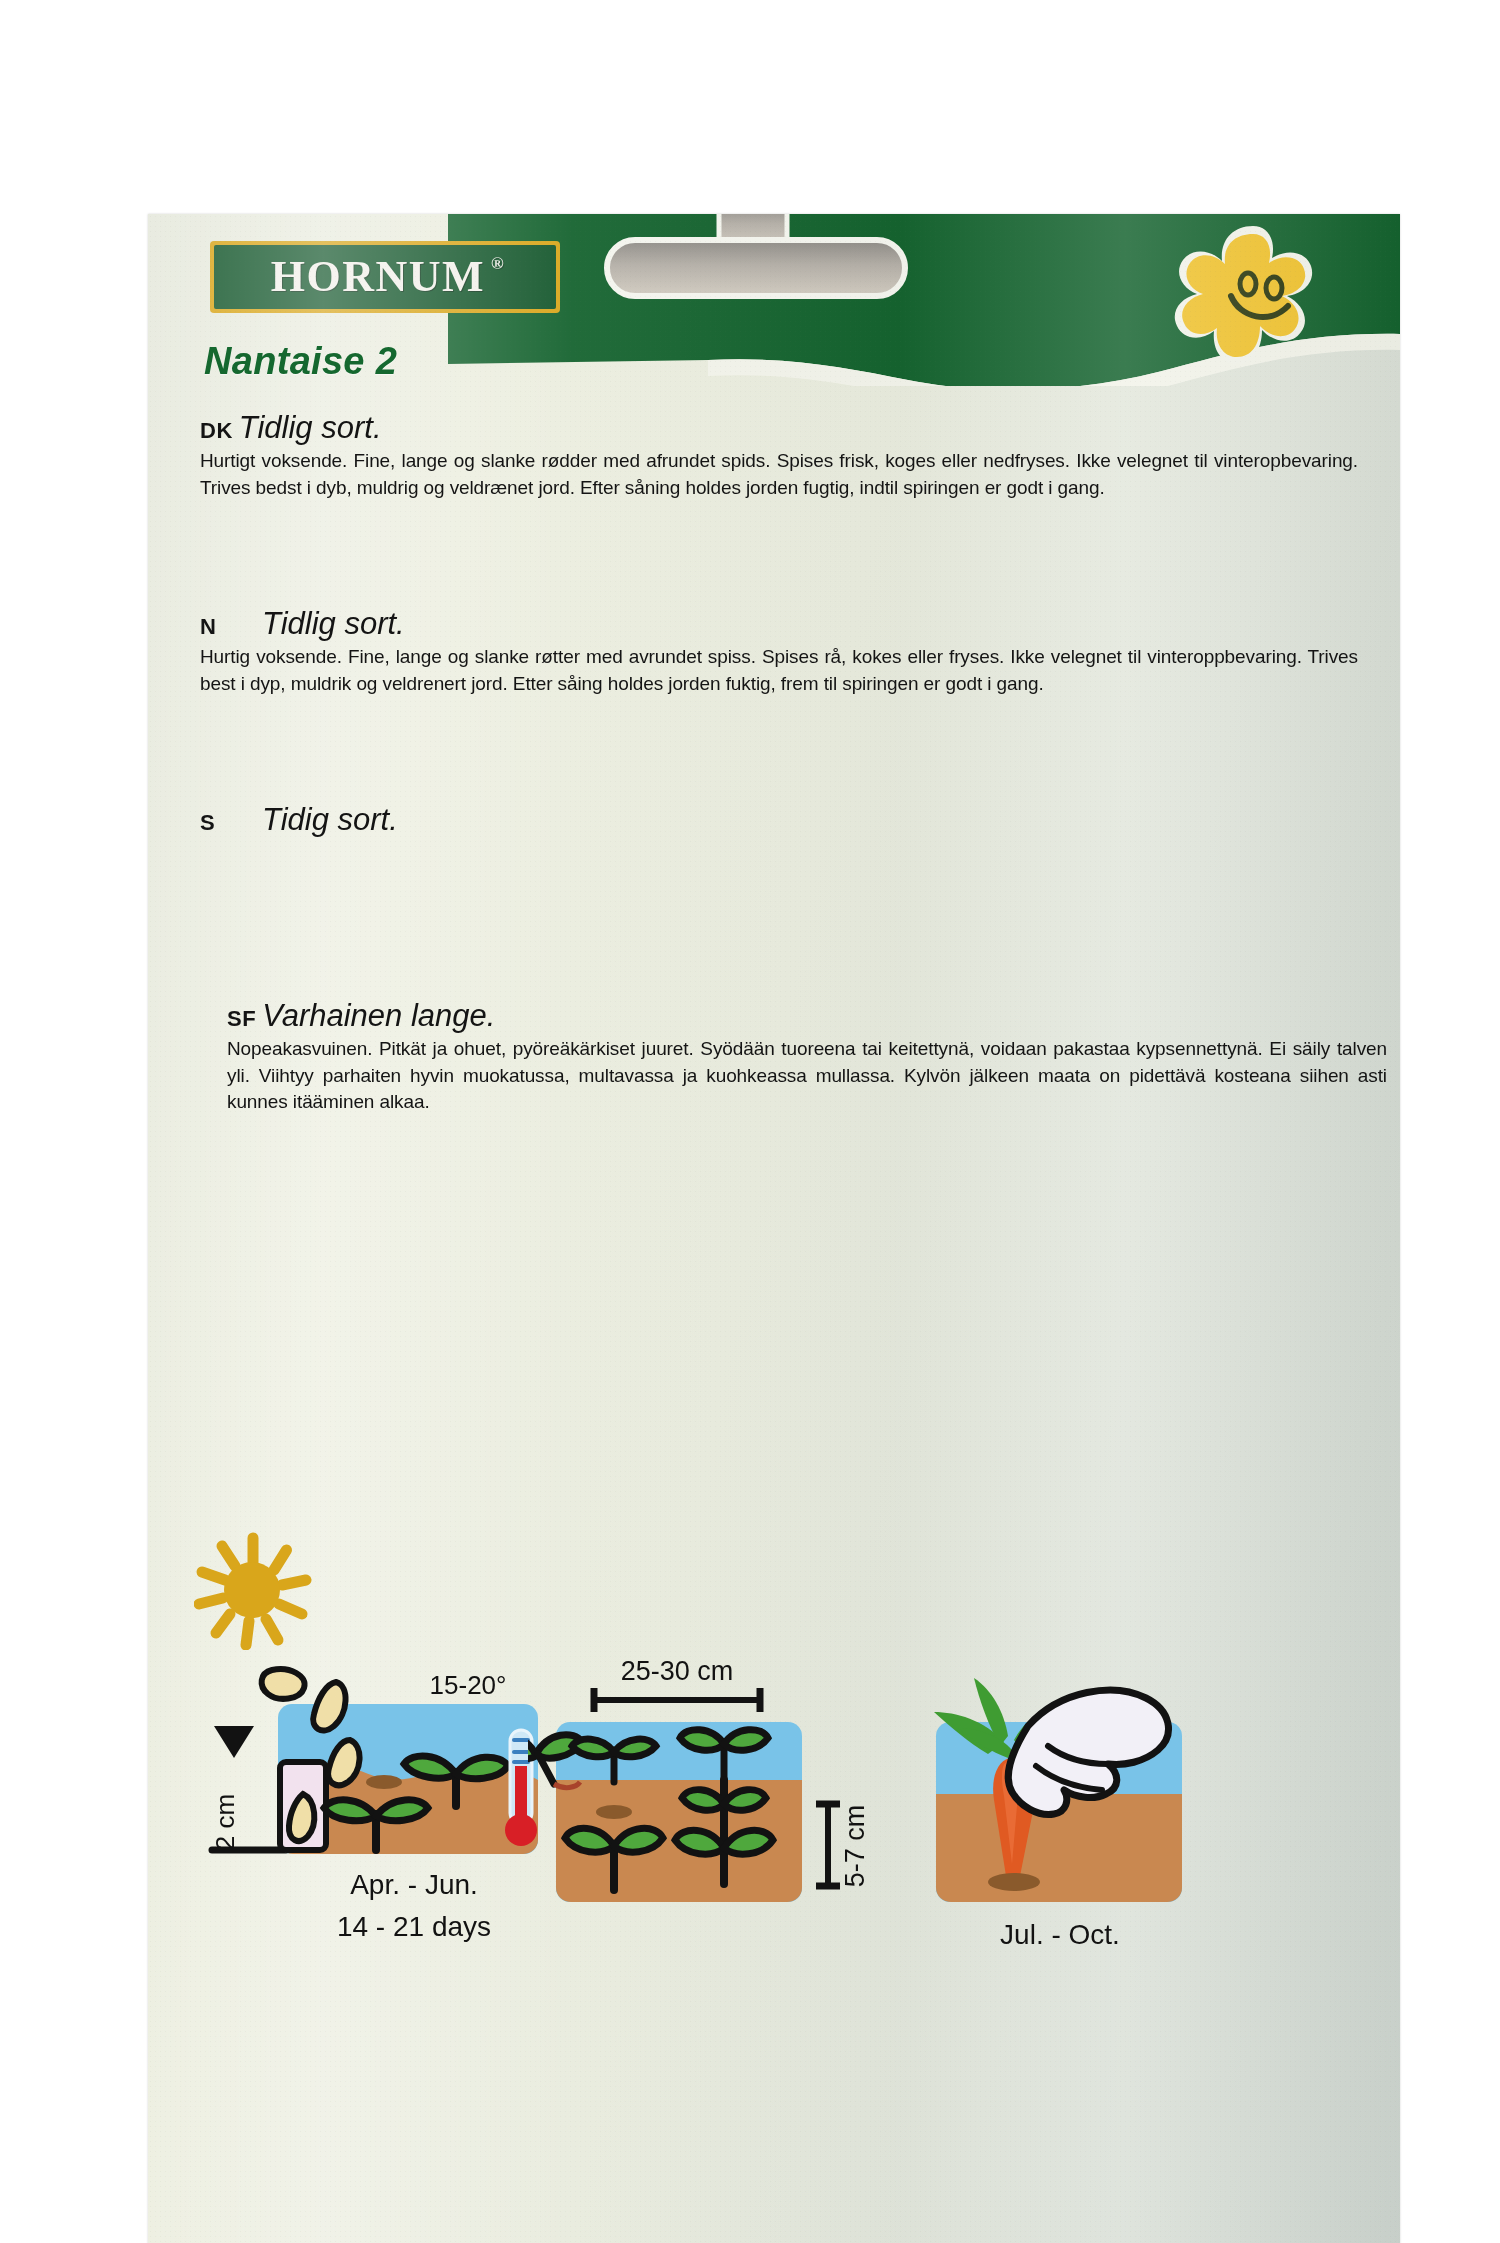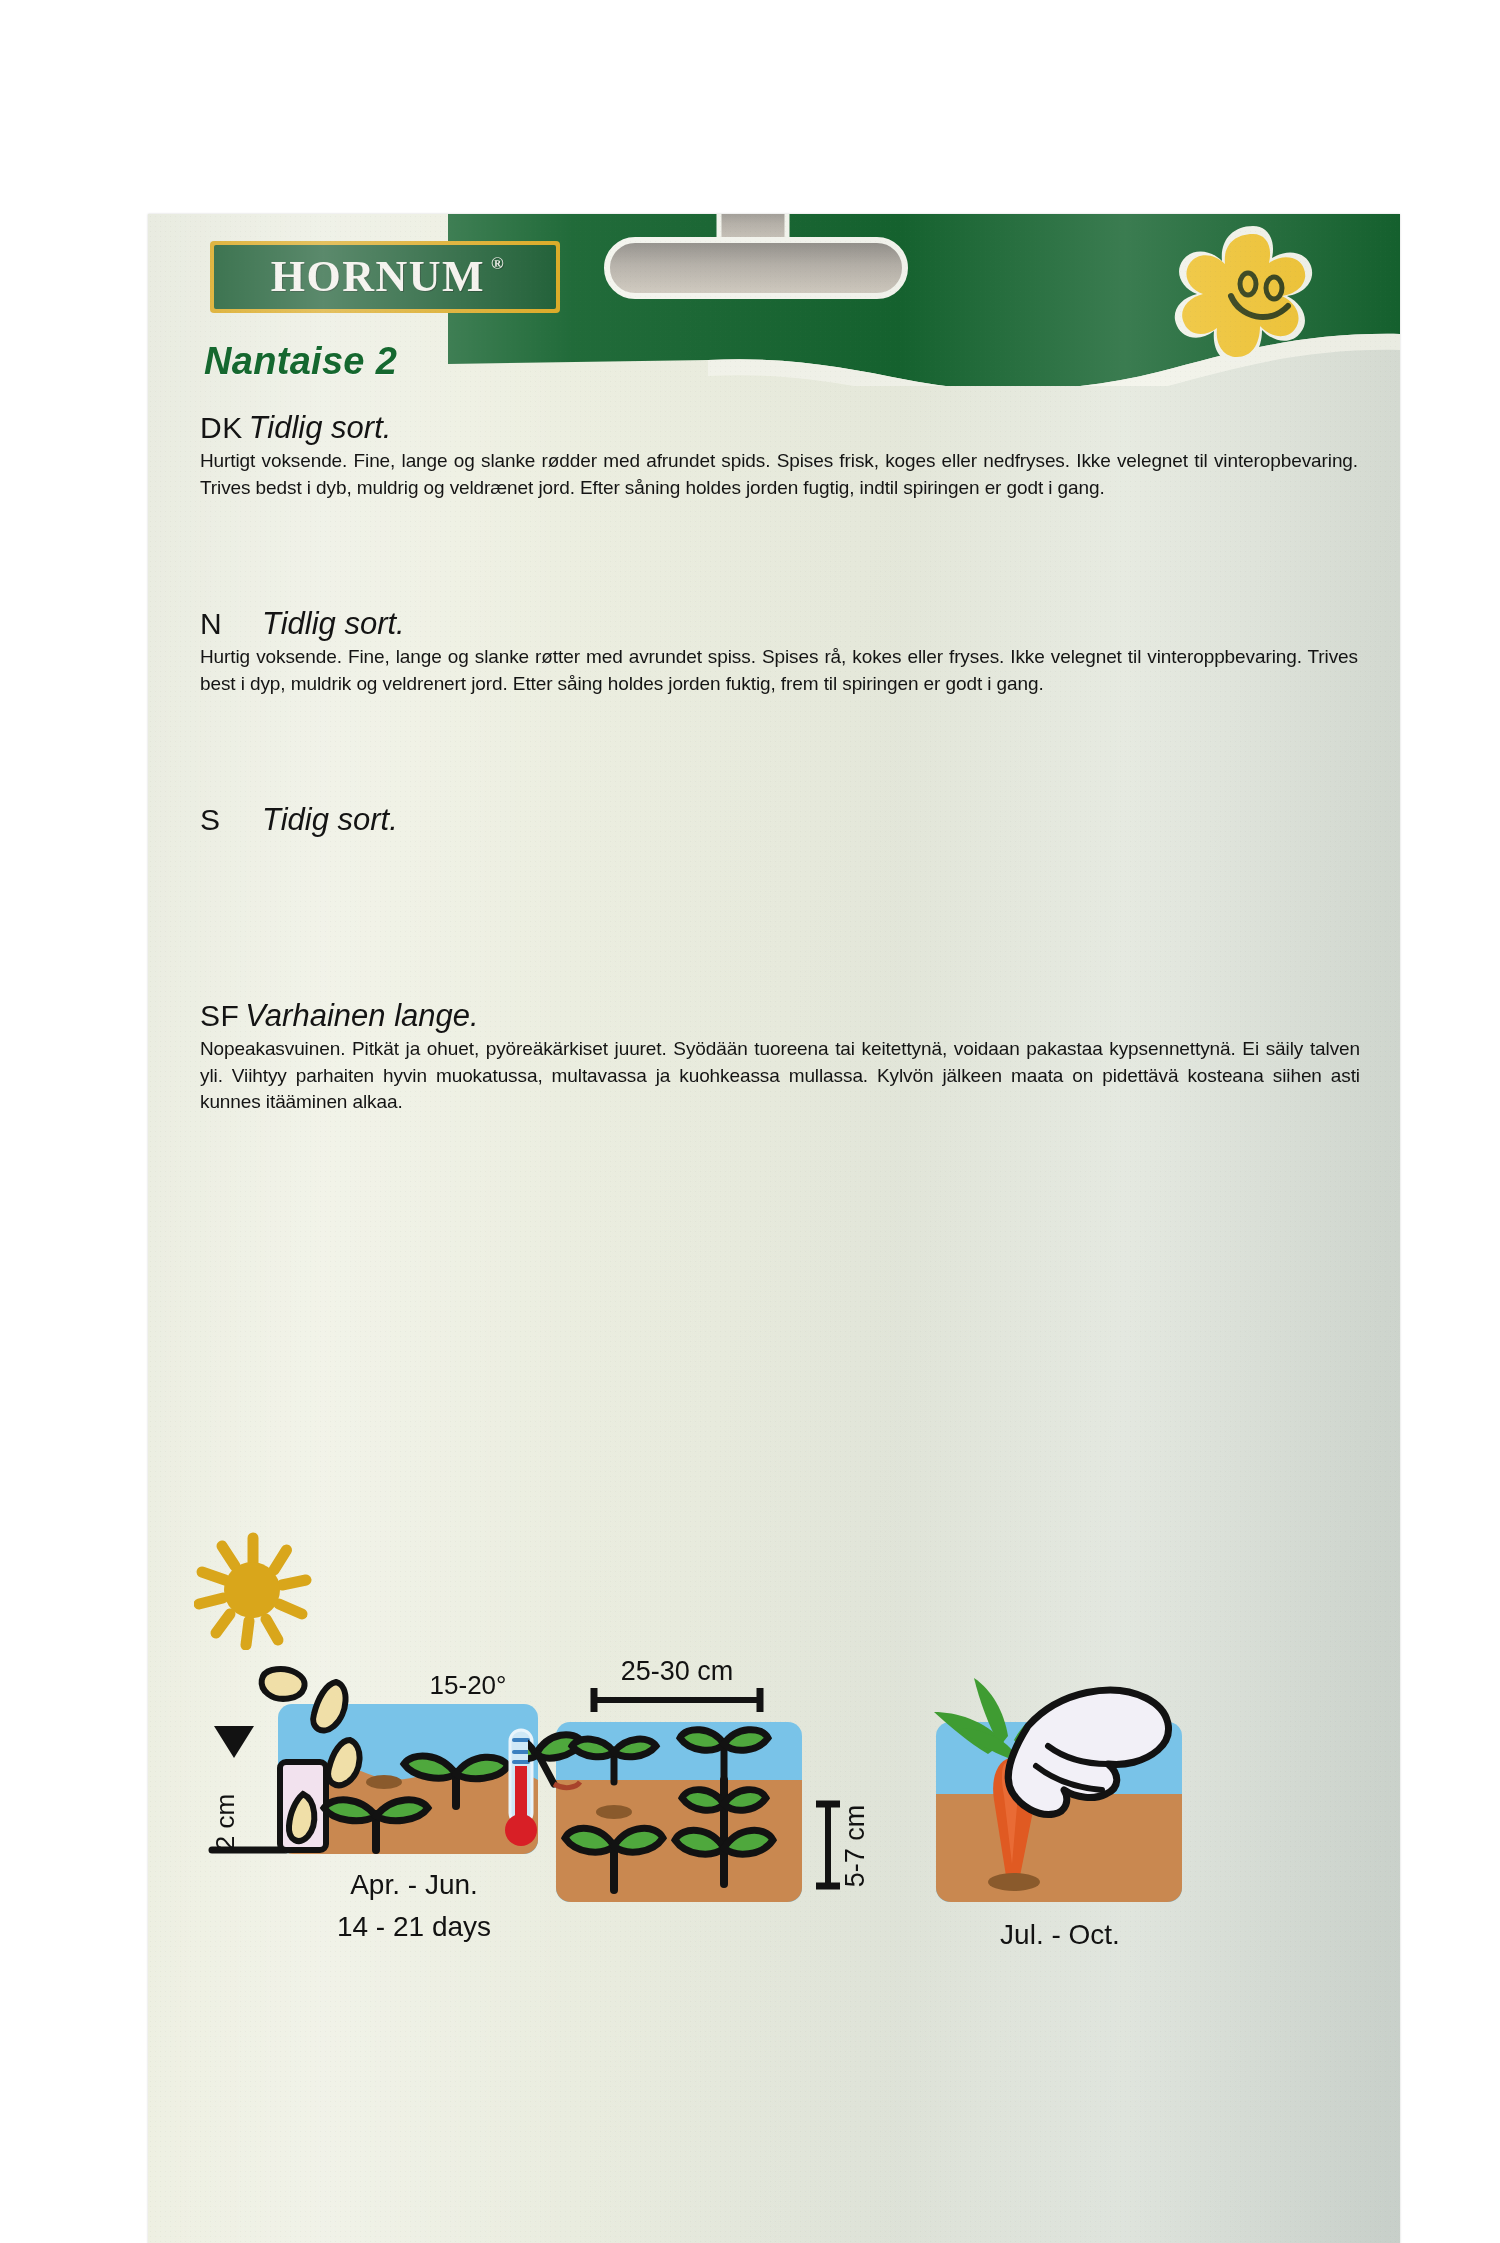--- a/index.html
+++ b/index.html
@@ -38,29 +38,29 @@
   #logo .reg{position:absolute;top:-9px;right:-20px;font-size:17px;}
 
   
   #variety{position:absolute;left:56px;top:126px;font-size:38px;font-weight:bold;
         font-style:italic;color:#15682f;letter-spacing:.3px;
         text-shadow:0 1px 0 rgba(255,255,255,.55);}
 
   
   .block{position:absolute;left:52px;width:1160px;color:#141414;}
   .blk-head{display:flex;align-items:baseline;margin-bottom:2px;}
-  .blk-code{font-weight:normal;font-size:30px;letter-spacing:.5px;}
+  .blk-code{font-weight:bold;font-size:22px;letter-spacing:.5px;}
   .blk-code.w{min-width:62px;}
   .blk-sub{font-weight:normal;font-style:italic;font-size:31px;margin-left:6px;}
   .blk-body{font-size:19px;line-height:1.40;text-align:justify;
             text-align-last:left;letter-spacing:-.1px;}
   #blkDK{top:196px;}
   #blkN{top:392px;}
   #blkS{top:588px;}
-  #blkSF{top:784px;}
+  #blkSF{top:784px;margin-left:27px;}
   #blkDK .blk-body,#blkN .blk-body,#blkS .blk-body{width:1158px;}
 
   
   #sun{position:absolute;left:46px;top:1318px;width:118px;height:118px;}
 
   
   #diagram{position:absolute;left:20px;top:1440px;width:1100px;height:330px;}
 </style>
 </head>
 <body>

